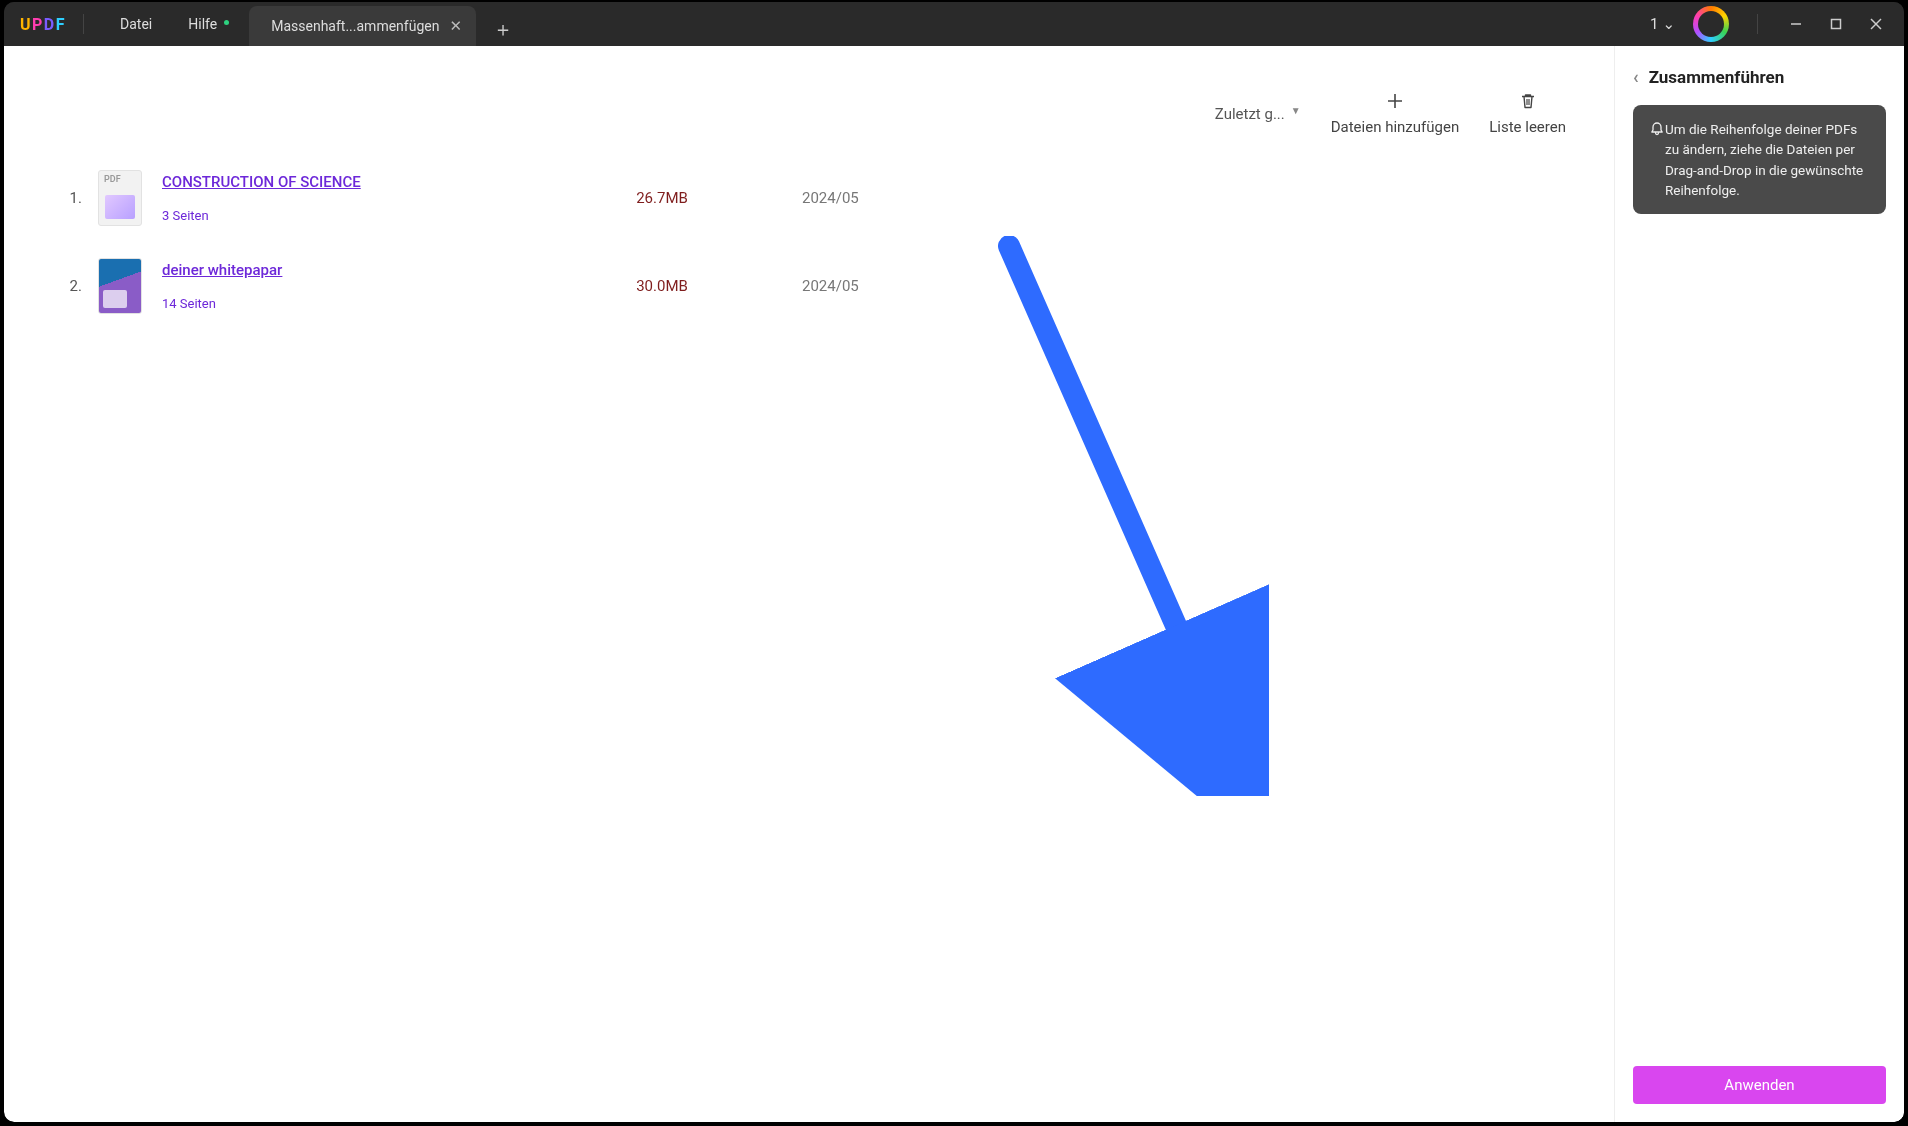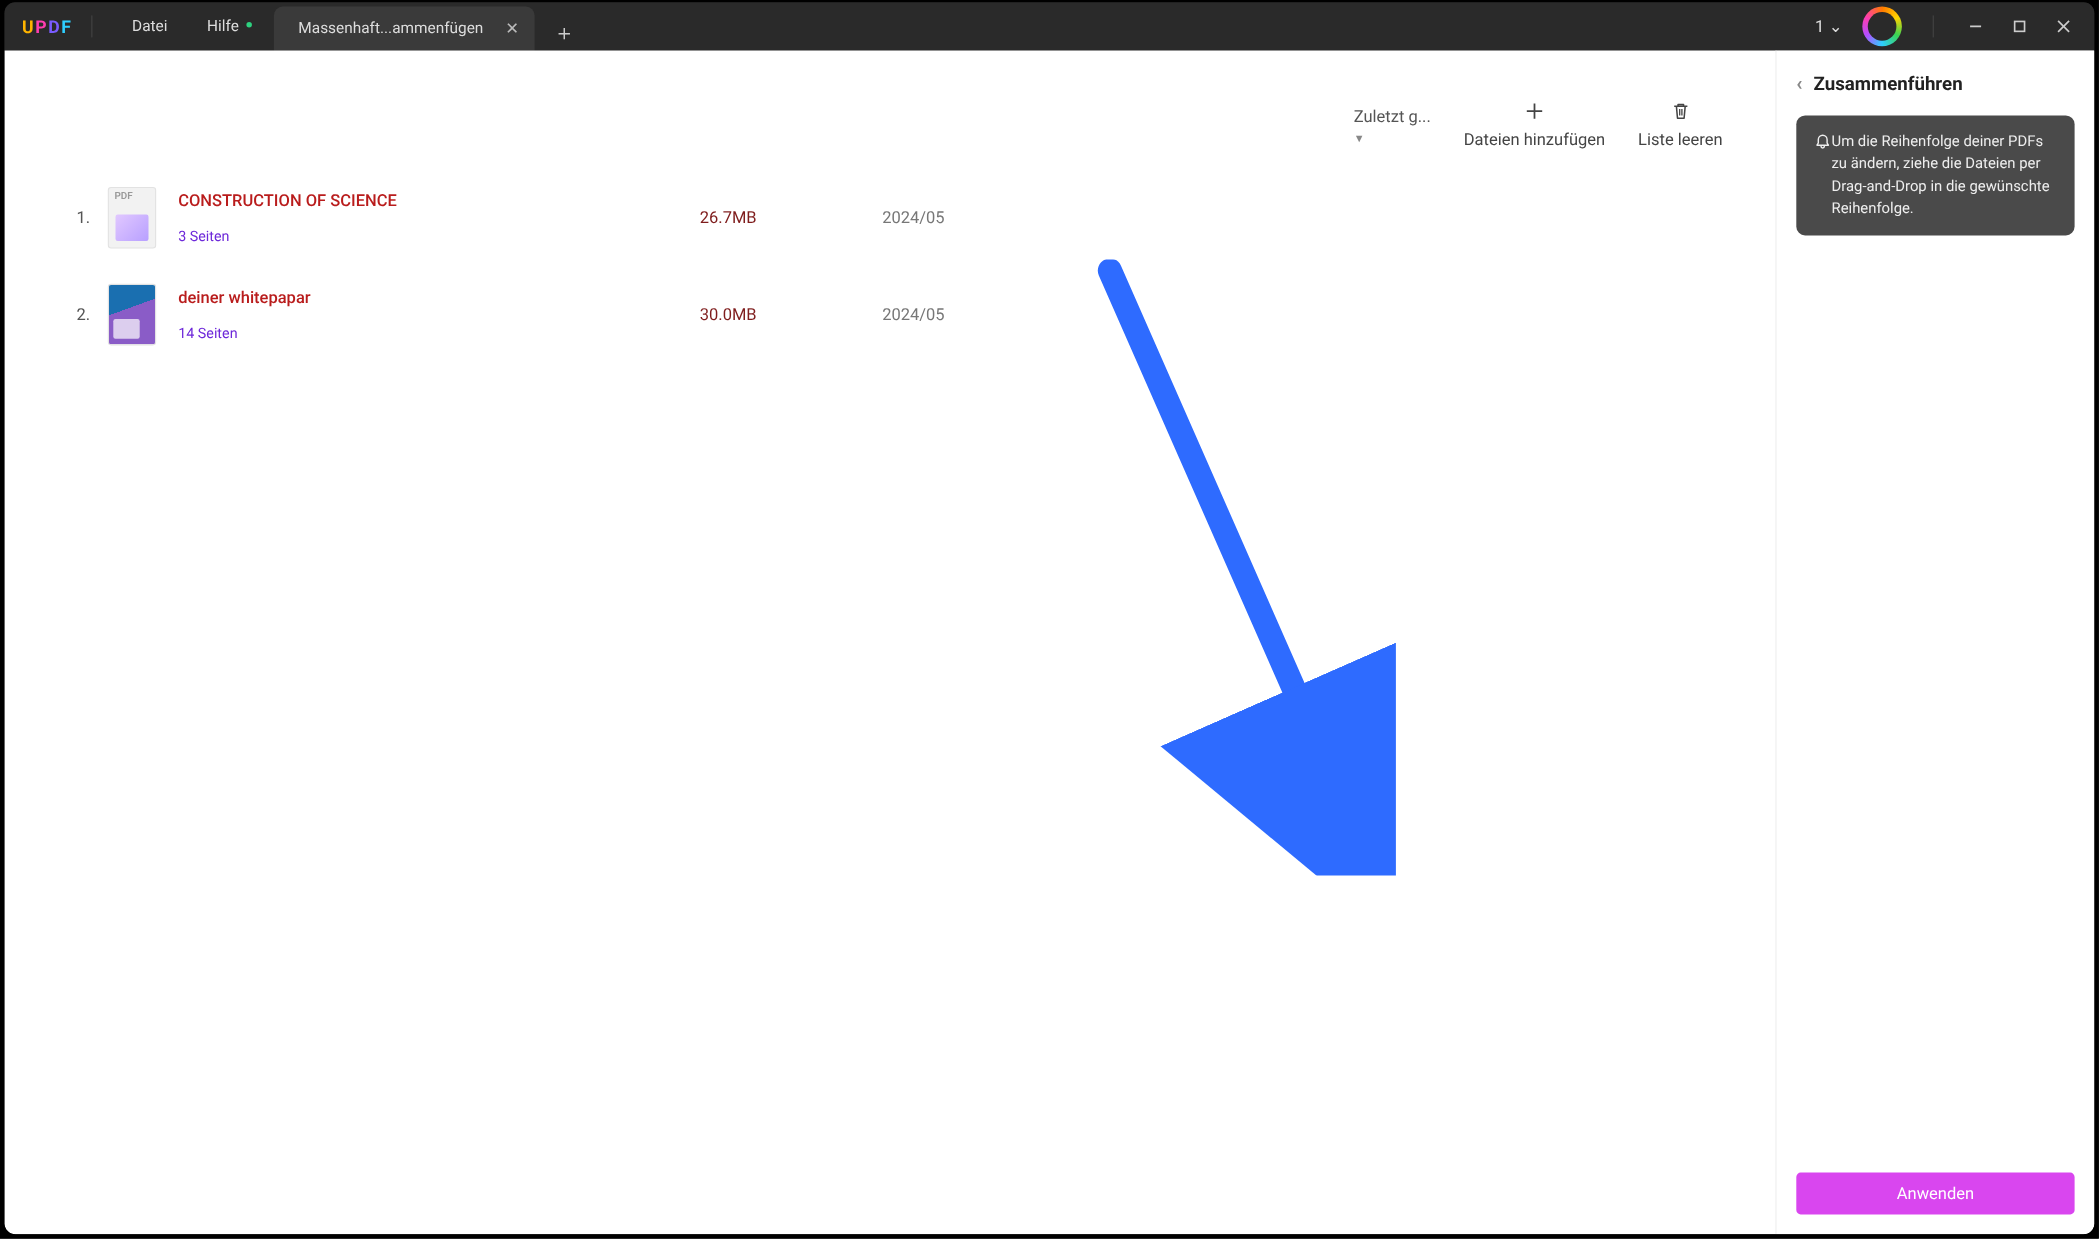--- a/index.html
+++ b/index.html
@@ -27,21 +27,21 @@
   .logo { display:flex; align-items:center; gap:1px; font-weight:700; font-size:16px; letter-spacing:0.5px;}
   .logo span:nth-child(1){color:#ffb400;}
   .logo span:nth-child(2){color:#ff3db0;}
   .logo span:nth-child(3){color:#7a5cff;}
   .logo span:nth-child(4){color:#2ecfff;}
   .divider { width:1px; height:20px; background:#444; margin: 0 18px; }
   .menu-item { padding: 0 18px; cursor:pointer; color:#ddd; position:relative;}
   .dot { position:absolute; top:4px; right:6px; width:5px; height:5px; border-radius:50%; background:#2dd17f;}
   .tabs { display:flex; align-items:flex-end; height:100%; margin-left: 14px; }
   .tab {
-    display:flex; align-items:center; gap:20px;
+    display:flex; align-items:center; gap:10px;
     height:40px;
     background:#3a3a3a;
     padding: 0 14px 0 22px;
     border-radius: 8px 8px 0 0;
     color:#ddd;
     font-size:14px;
     margin-top:4px;
     cursor:pointer;
   }
   .tab-close { color:#bbb; font-size:15px; cursor:pointer; }
@@ -81,40 +81,40 @@
     justify-content:flex-end;
     align-items:center;
     gap: 30px;
     color:#444;
     font-size:15px;
     padding-right:10px;
     padding-bottom: 18px;
   }
   .tool { display:flex; align-items:center; gap:8px; cursor:pointer;flex-direction:column; }
   .tool svg { width:18px; height:18px; }
-  .sort { display:flex; align-items:flex-start; gap:6px; cursor:pointer; color:#555;flex-direction:column;}
+  .sort { display:flex; align-items:flex-start; gap:6px; cursor:pointer; color:#555;}
   .sort .caret { font-size:10px; color:#888;}
 
   .rows { flex:1; }
   .row {
     display:grid;
     grid-template-columns: 40px 54px 360px 260px 1fr;
     align-items:center;
     gap: 10px;
     padding: 16px 6px;
     color:#333;
     font-size:15px;
   }
   .rownum { color:#555; text-align:right; padding-right:6px;}
   .thumb { width:44px; height:56px; border-radius:3px; background:#f2f2f2; border:1px solid #e2e2e2; position:relative; overflow:hidden;}
   .thumb.pdf::before { content:"PDF"; position:absolute; top:3px; left:5px; font-size:9px; color:#999; font-weight:600;}
   .thumb.pdf::after { content:""; position:absolute; bottom:6px; left:6px; right:6px; height:24px; background: linear-gradient(135deg,#e1c8ff,#b8a0ff); border-radius:2px; }
   .thumb.bank { background: linear-gradient(160deg,#1a6fb0 0%, #1a6fb0 40%, #8a5cc7 40%, #8a5cc7 100%); }
   .thumb.bank::after { content:""; position:absolute; bottom:5px; left:4px; width:24px; height:18px; background:#fff; border-radius:2px; opacity:0.7;}
-  .ftitle { font-weight:500; color:#b91c1c; }
+  .ftitle { font-weight:500; color:#6d28d9;text-decoration:underline; }
   .fsub { color:#6d28d9; font-size:13px; margin-top:17px;}
   .fsize { color:#7f1d1d;text-align:center; }
   .fdate { color:#777; }
 
   
   .side {
     width: 290px;
     background:#fff;
     border-left:1px solid #eee;
     display:flex;

